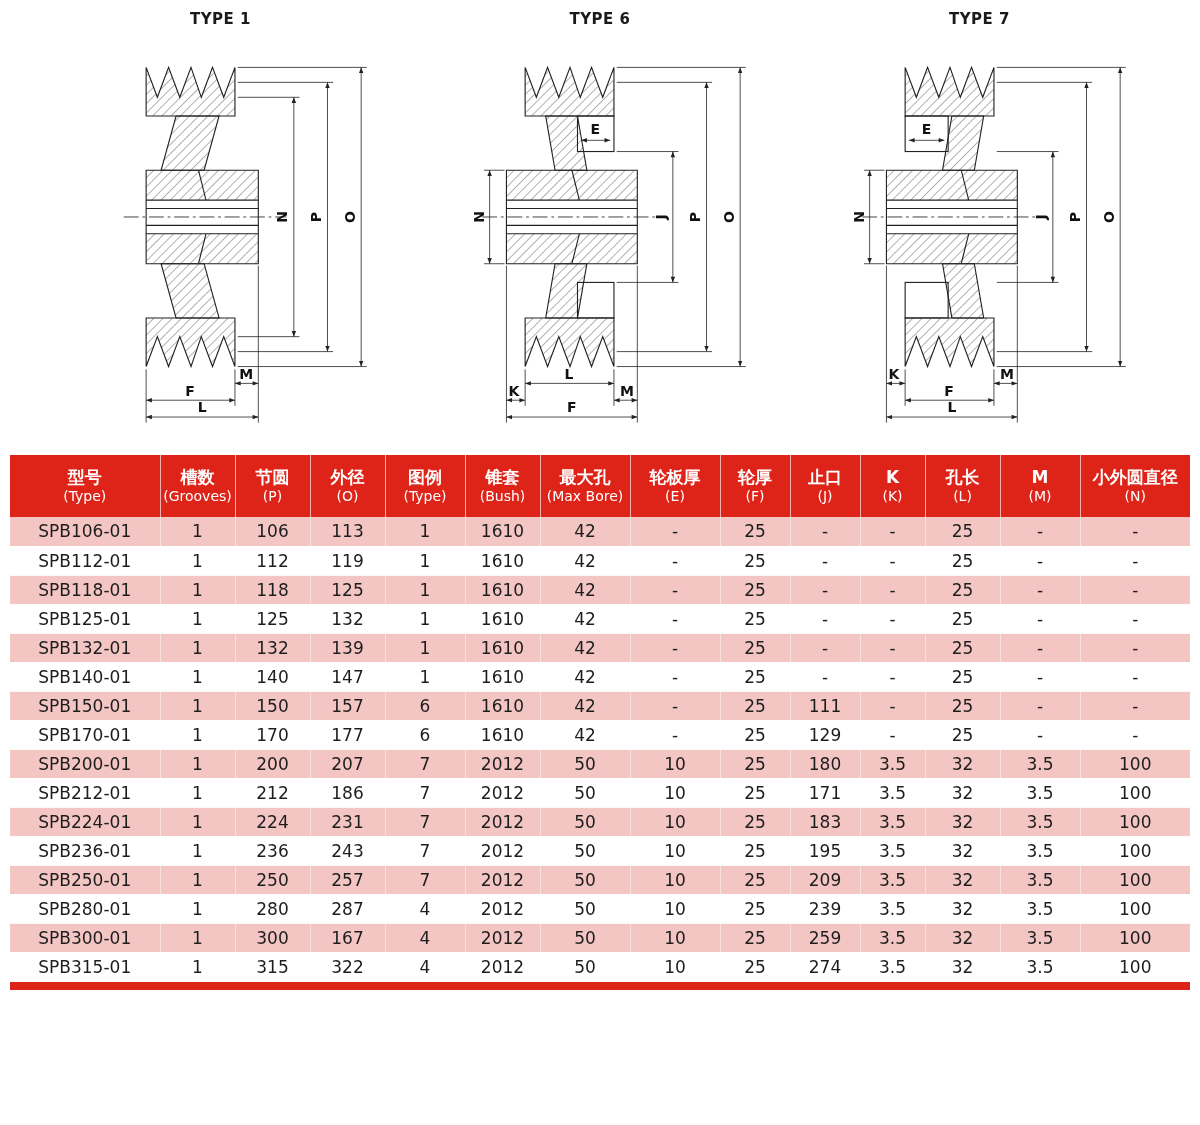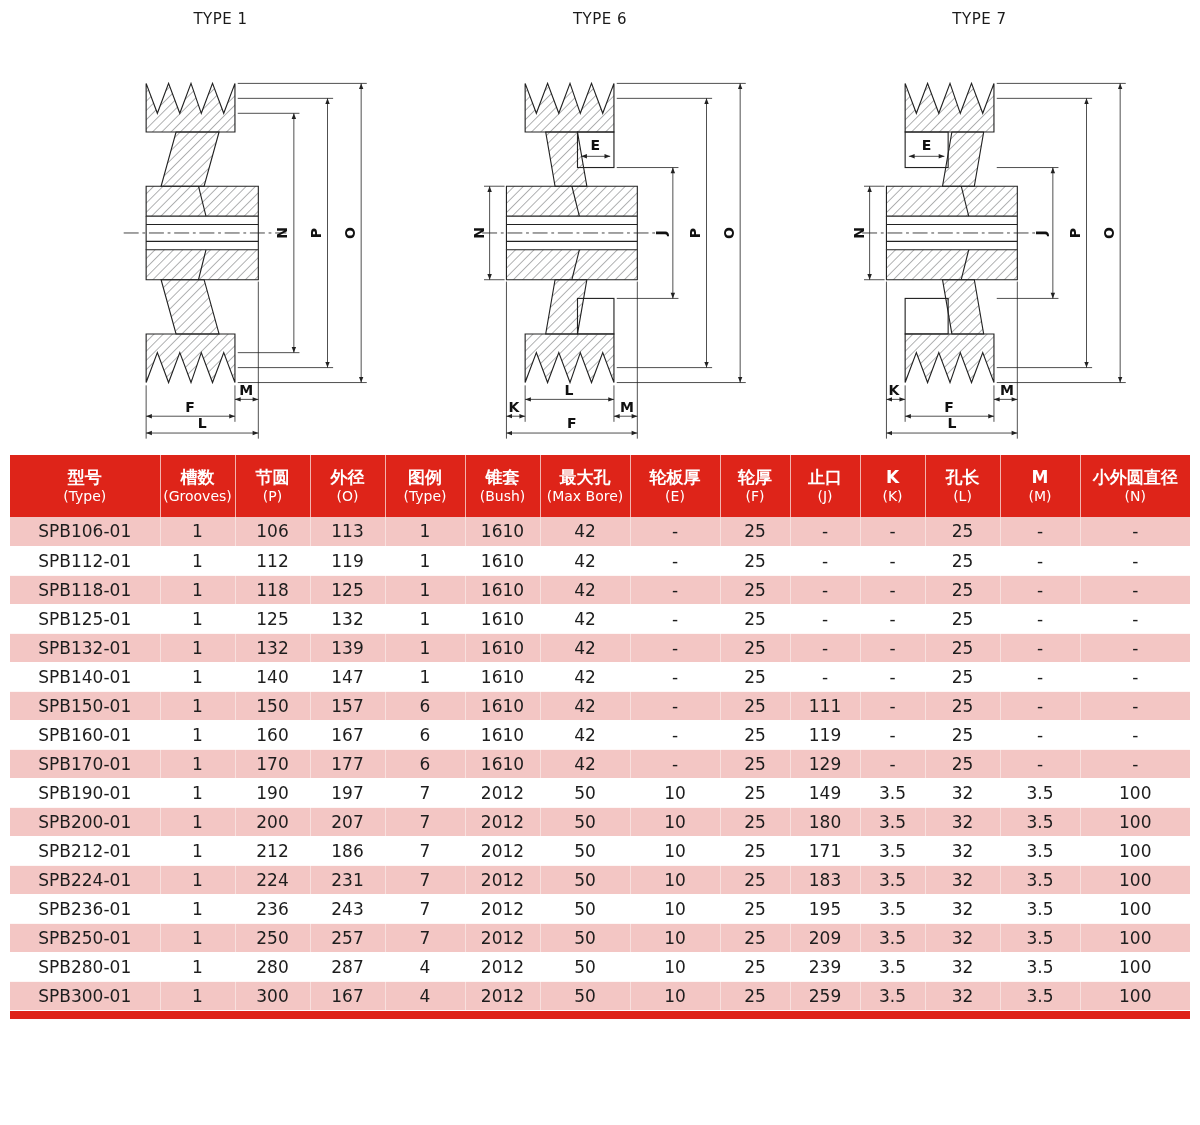--- a/index.html
+++ b/index.html
@@ -12,22 +12,22 @@
   }
   
   .diagrams {
     height:455px;
     display:flex; justify-content:space-evenly; align-items:flex-start;
     padding-top:10px;
     background:#fff;
   }
   .diagram { display:flex; flex-direction:column; align-items:center; }
   .diagram-title {
-    font-weight:normal; font-size:15px; letter-spacing:.5px;
-    color:#1a1a1a; margin-bottom:18px;
+    font-weight:bold; font-size:15px; letter-spacing:.5px;
+    color:#1a1a1a; margin-bottom:2px;
   }
   svg.pulley { height:402px; display:block; }
 
   
   table.spec {
     width:1180px; margin:0 10px;
     border-collapse:collapse; table-layout:fixed;
   }
   thead th {
     background:#de2419; color:#ffffff;
@@ -413,68 +413,36 @@
         <td>42</td>
         <td>-</td>
         <td>25</td>
         <td>111</td>
         <td>-</td>
         <td>25</td>
         <td>-</td>
         <td>-</td>
       </tr>
       <tr>
-        <td>SPB160-01</td>
-        <td>1</td>
-        <td>160</td>
-        <td>167</td>
-        <td>6</td>
-        <td>1610</td>
-        <td>42</td>
-        <td>-</td>
-        <td>25</td>
-        <td>119</td>
-        <td>-</td>
-        <td>25</td>
-        <td>-</td>
-        <td>-</td>
-      </tr>
-      <tr>
         <td>SPB170-01</td>
         <td>1</td>
         <td>170</td>
         <td>177</td>
         <td>6</td>
         <td>1610</td>
         <td>42</td>
         <td>-</td>
         <td>25</td>
         <td>129</td>
         <td>-</td>
         <td>25</td>
         <td>-</td>
         <td>-</td>
       </tr>
       <tr>
-        <td>SPB190-01</td>
-        <td>1</td>
-        <td>190</td>
-        <td>197</td>
-        <td>7</td>
-        <td>2012</td>
-        <td>50</td>
-        <td>10</td>
-        <td>25</td>
-        <td>149</td>
-        <td>3.5</td>
-        <td>32</td>
-        <td>3.5</td>
-        <td>100</td>
-      </tr>
-      <tr>
         <td>SPB200-01</td>
         <td>1</td>
         <td>200</td>
         <td>207</td>
         <td>7</td>
         <td>2012</td>
         <td>50</td>
         <td>10</td>
         <td>25</td>
         <td>180</td>
@@ -572,16 +540,32 @@
         <td>2012</td>
         <td>50</td>
         <td>10</td>
         <td>25</td>
         <td>259</td>
         <td>3.5</td>
         <td>32</td>
         <td>3.5</td>
         <td>100</td>
       </tr>
+      <tr>
+        <td>SPB315-01</td>
+        <td>1</td>
+        <td>315</td>
+        <td>322</td>
+        <td>4</td>
+        <td>2012</td>
+        <td>50</td>
+        <td>10</td>
+        <td>25</td>
+        <td>274</td>
+        <td>3.5</td>
+        <td>32</td>
+        <td>3.5</td>
+        <td>100</td>
+      </tr>
     </tbody>
 </table>
 
 <div class="bottom-strip"></div>
 
 </body></html>

